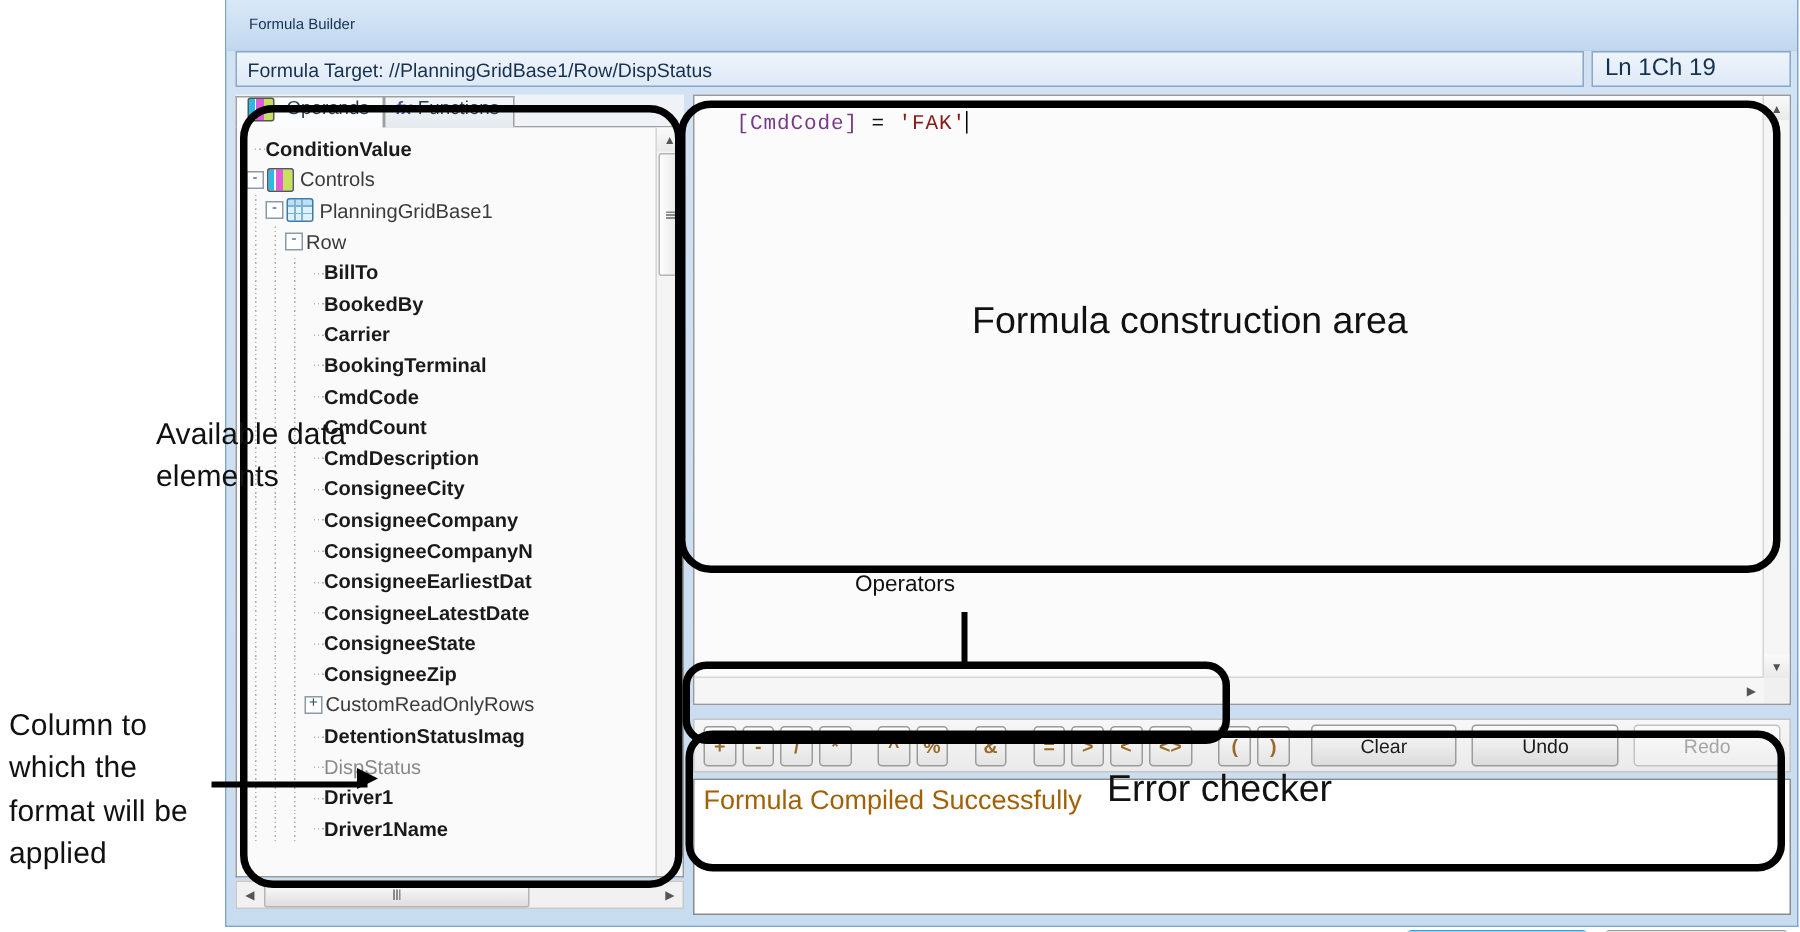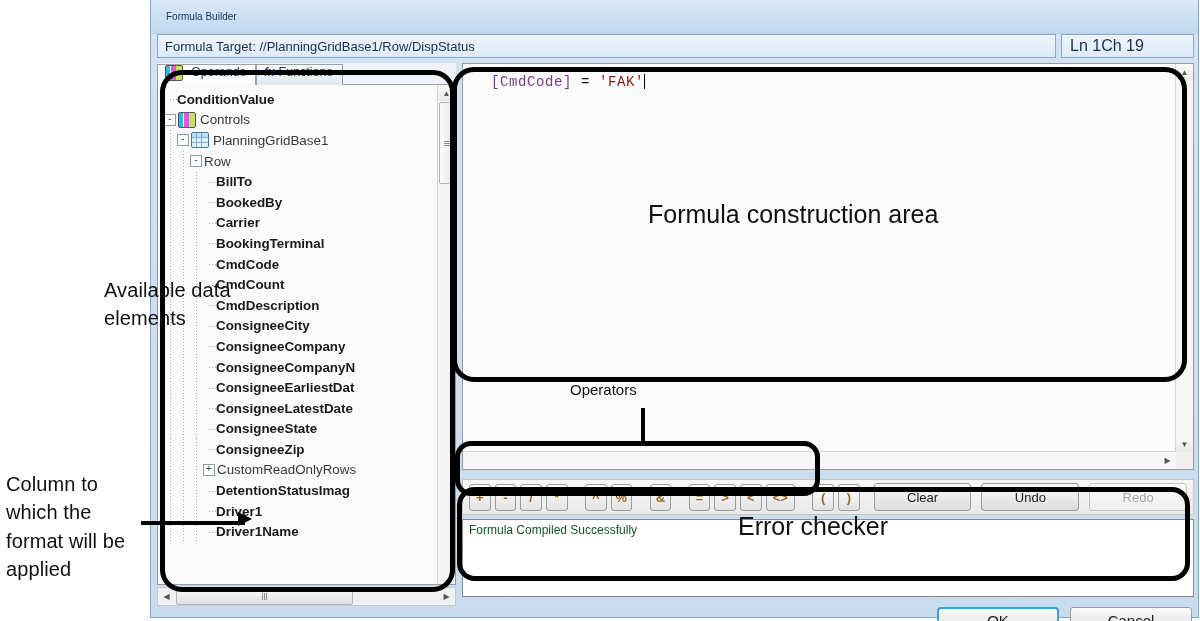--- a/index.html
+++ b/index.html
@@ -255,23 +255,23 @@
     background:linear-gradient(180deg,#fbfbfb,#dcdcdc);
     border:1px solid #9b9b9b;border-radius:3px;
     display:flex;align-items:center;justify-content:center;
     font-size:13px;color:#1a1a1a;
   }
   .txtbtn.disabled{color:#a6a6a6;background:linear-gradient(180deg,#fafafa,#efefef);border-color:#c3c3c3;}
   .tb-spacer{flex:1;}
 
   
   #errbox{
-    margin-top:4px;height:78px;
+    margin-top:4px;height:91px;
     background:#fff;border:1px solid #8a8a8a;box-sizing:border-box;
-    padding:3px 6px;font-size:12px;color:#14532d;
+    padding:3px 6px;font-size:18px;color:#a16207;
   }
 
   
   #footer{
     margin-top:10px;height:28px;display:flex;justify-content:flex-end;gap:11px;
     padding-right:2px;
   }
   .dlgbtn{
     width:122px;height:27px;
     background:linear-gradient(180deg,#fbfbfb,#dcdcdc);
@@ -444,20 +444,27 @@
                 <span class="guide dots"></span>
                 <span class="exp">+</span>
                 <span>CustomReadOnlyRows</span>
               </div>
               <div class="tnode">
                 <span class="guide dots"></span>
                 <span class="guide dots"></span>
                 <span class="guide dots"></span>
                 <span class="guide elbow"></span>
                 <span>DetentionStatusImag</span>
+              </div>
+              <div class="tnode dim">
+                <span class="guide dots"></span>
+                <span class="guide dots"></span>
+                <span class="guide dots"></span>
+                <span class="guide elbow"></span>
+                <span>DispStatus</span>
               </div>
               <div class="tnode">
                 <span class="guide dots"></span>
                 <span class="guide dots"></span>
                 <span class="guide dots"></span>
                 <span class="guide elbow"></span>
                 <span>Driver1</span>
               </div>
               <div class="tnode">
                 <span class="guide dots"></span>

